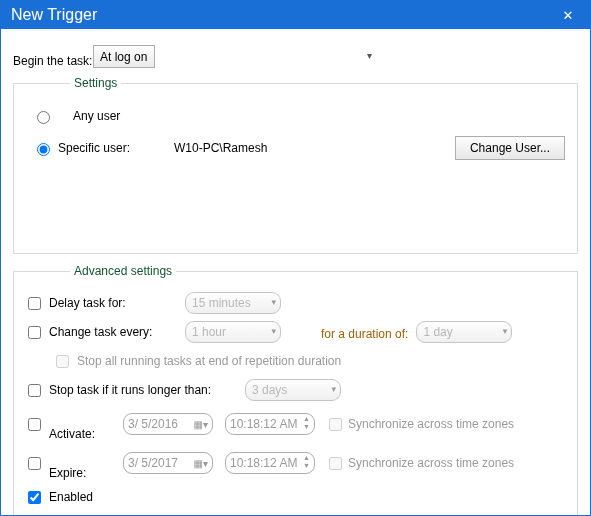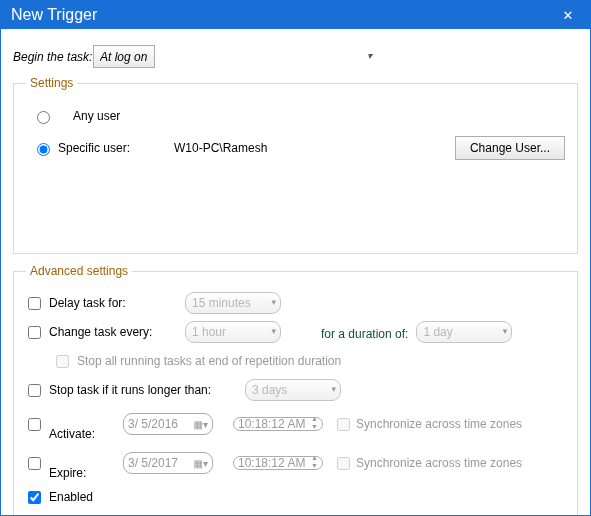--- a/index.html
+++ b/index.html
@@ -23,21 +23,21 @@
     padding: 0 0 0 10px;
   }
   .titlebar .title { flex: 1; font-size: 16px; }
   .titlebar .close {
     width: 44px; height: 28px;
     display: flex; align-items: center; justify-content: center;
     font-size: 13px;
     cursor: pointer;
   }
   .content { padding: 10px 12px 8px 12px; }
-  .row { display: flex; align-items: center; margin: 6px 0; font-style: italic; }
+  .row { display: flex; align-items: flex-end; margin: 6px 0; }
   .lbl-begin { width: 80px; }
   select, input[type=text] {
     font: inherit;
     border: 1px solid #adadad;
     background: #fff;
     height: 22px;
     padding: 0 4px;
   }
   .begin-select {
     flex: 1;
@@ -52,21 +52,21 @@
   .dd-wrap .chev {
     position: absolute; right: 6px; top: 5px; pointer-events: none;
     font-size: 10px; color:#555;
   }
 
   fieldset {
     border: 1px solid #d9d9d9;
     margin: 8px 0 10px 0;
     padding: 10px 12px 14px 12px;
   }
-  legend { padding: 0 4px; color:#a16207; font-size:12px; }
+  legend { padding: 0 4px; color:#14532d; font-size:12px;margin-left:44px; }
 
   .radio-row { display:flex; align-items:center; margin: 8px 0 12px 6px; gap: 15px; }
   .radio-row input { margin-right: 8px; }
   .specific-row { display:flex; align-items:center; margin: 4px 0 8px 6px; }
   .specific-row .rlbl { width: 142px; display:flex; align-items:center;}
   .specific-row .username { flex:1; }
   .btn {
     font: inherit;
     height: 24px;
     padding: 0 14px;
@@ -82,29 +82,29 @@
   .adv-lbl { min-width: 136px; }
   .small-select {
     width: 96px; height:22px;
     appearance:none; padding:0 6px;
     background: linear-gradient(#fefefe,#eaeaea);
   }
   .sel-wrap { position: relative; display:inline-block; }
   .sel-wrap .chev { position:absolute; right:5px; top:5px; font-size:9px; color:#777; pointer-events:none;}
   .disabled, .disabled * { color:#9a9a9a !important;border-radius:9px; }
   .indent { margin-left: 28px; align-items: center; }
-  .duration-lbl { margin: 4px 8px 0 40px; color:#14532d;}
+  .duration-lbl { margin: 4px 8px 0 40px; color:#a16207;}
   .date-input {
     width: 90px; height:22px; display:inline-flex; align-items:center;
     border:1px solid #adadad; padding:0 4px; background:#fff;
-    margin-right:20px;
+    margin-right:12px;
   }
   .date-input .cal { margin-left:auto; font-size:10px; color:#666;}
   .time-input {
-    width: 90px; height:14px; display:inline-flex; align-items:center;
+    width: 90px; height:22px; display:inline-flex; align-items:center;
     border:1px solid #adadad; padding:0 4px; background:#fff;
     margin-right:10px;
   }
   .spin { margin-left:auto; display:flex; flex-direction:column; line-height:6px; font-size:7px; color:#666;}
   .spin span { height:8px; }
   .sync { display:flex; align-items:center; color:#9a9a9a; }
   .sync input { margin-right:6px; }
 
   .stoptask-lbl { min-width: 196px; }
   .act-lbl { min-width: 74px; margin-top: 20px; }

